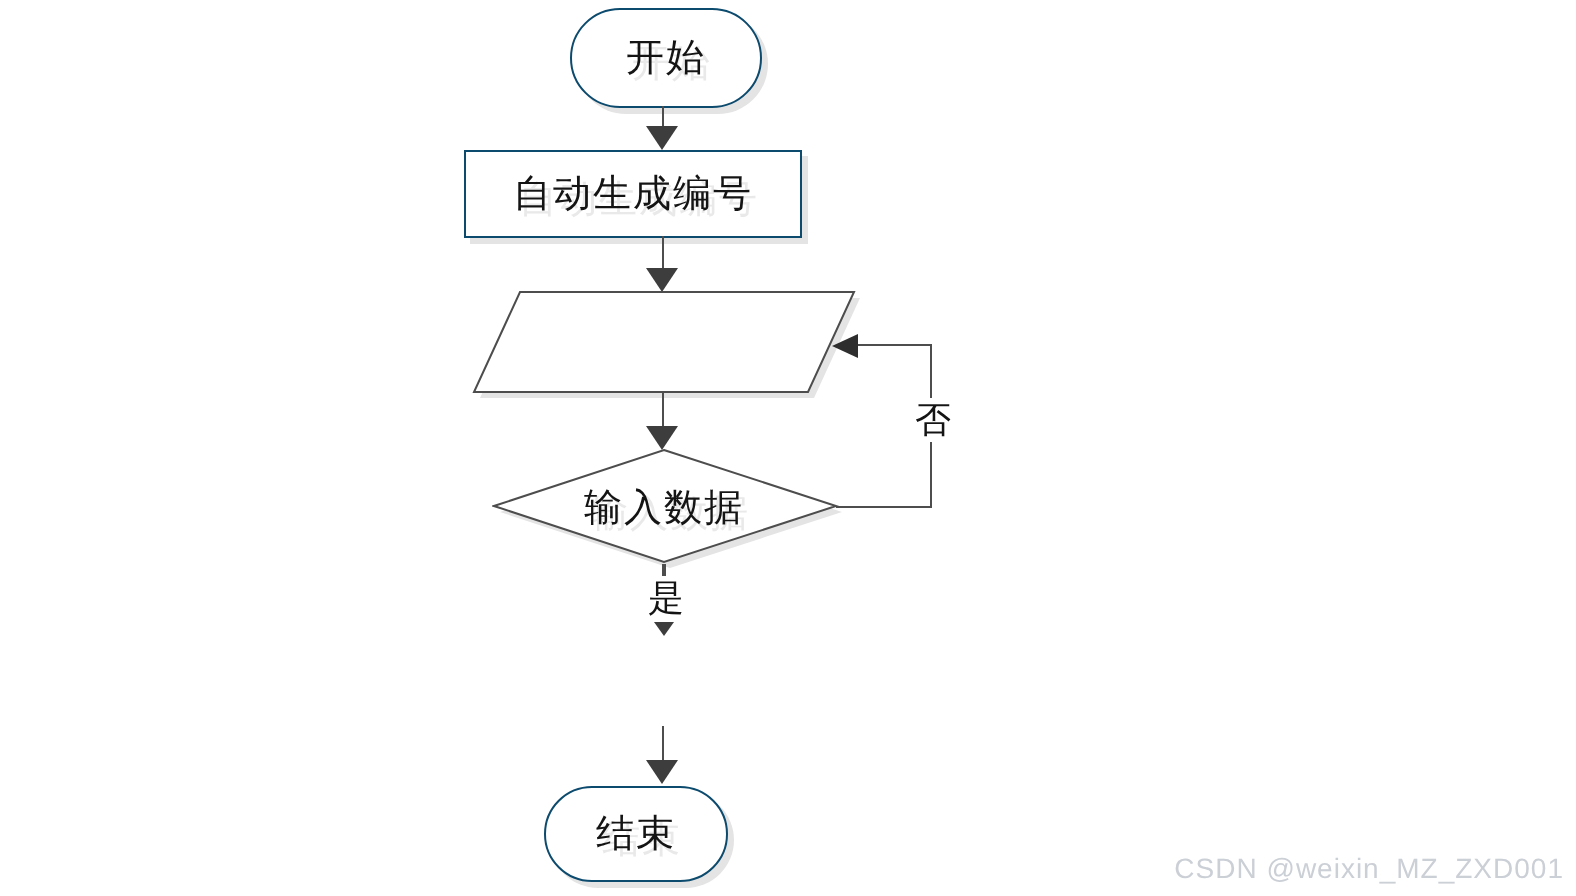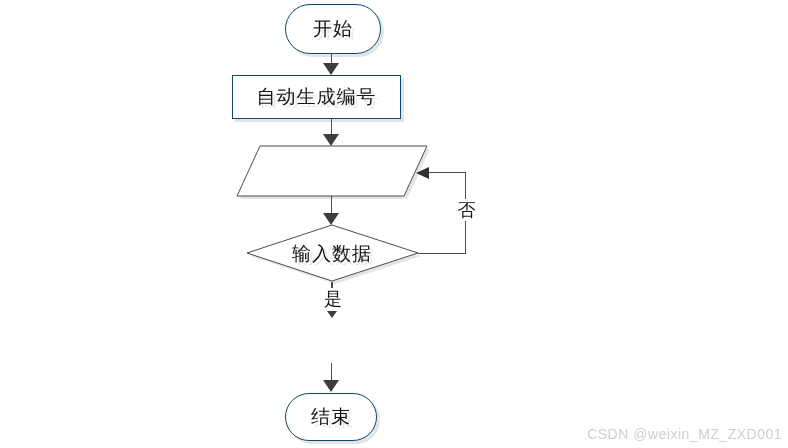--- a/index.html
+++ b/index.html
@@ -81,21 +81,21 @@
   <div class="shape-lbl" style="left:247px;top:226px;width:170px;height:56px;">输入数据</div>
 
   <div class="vline" style="left:331px;top:282px;width:2px;height:7px;"></div>
   <div class="edge-label" style="left:321px;top:288px;width:22px;">是</div>
   <div class="head-down-sm" style="left:327px;top:311px;"></div>
 
 
   <div class="vline" style="left:331px;top:363px;height:18px;"></div>
   <div class="head-down" style="left:323px;top:380px;"></div>
 
-  <div class="node terminator" style="left:285px;top:393px;width:90px;height:46px;text-align:right;">
+  <div class="node terminator" style="left:272px;top:393px;width:90px;height:46px;text-align:right;">
     <span class="lbl">结束</span>
   </div>
 
   <div class="hline" style="left:418px;top:253px;width:48px;"></div>
   <div class="vline" style="left:465px;top:172px;height:82px;"></div>
   <div class="hline" style="left:429px;top:172px;width:37px;"></div>
   <div class="head-left" style="left:416px;top:167px;"></div>
   <div class="edge-label" style="left:454px;top:199px;width:23px;">否</div>
 
   <div class="watermark">CSDN @weixin_MZ_ZXD001</div>

